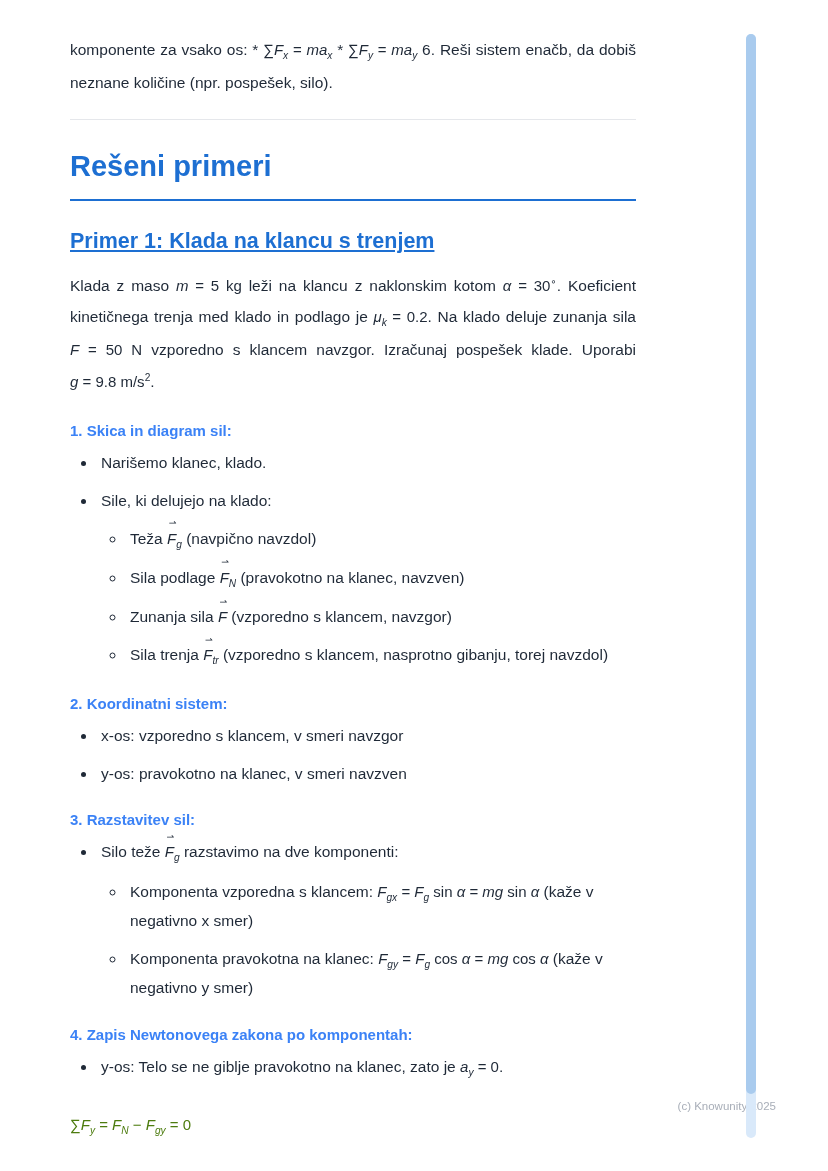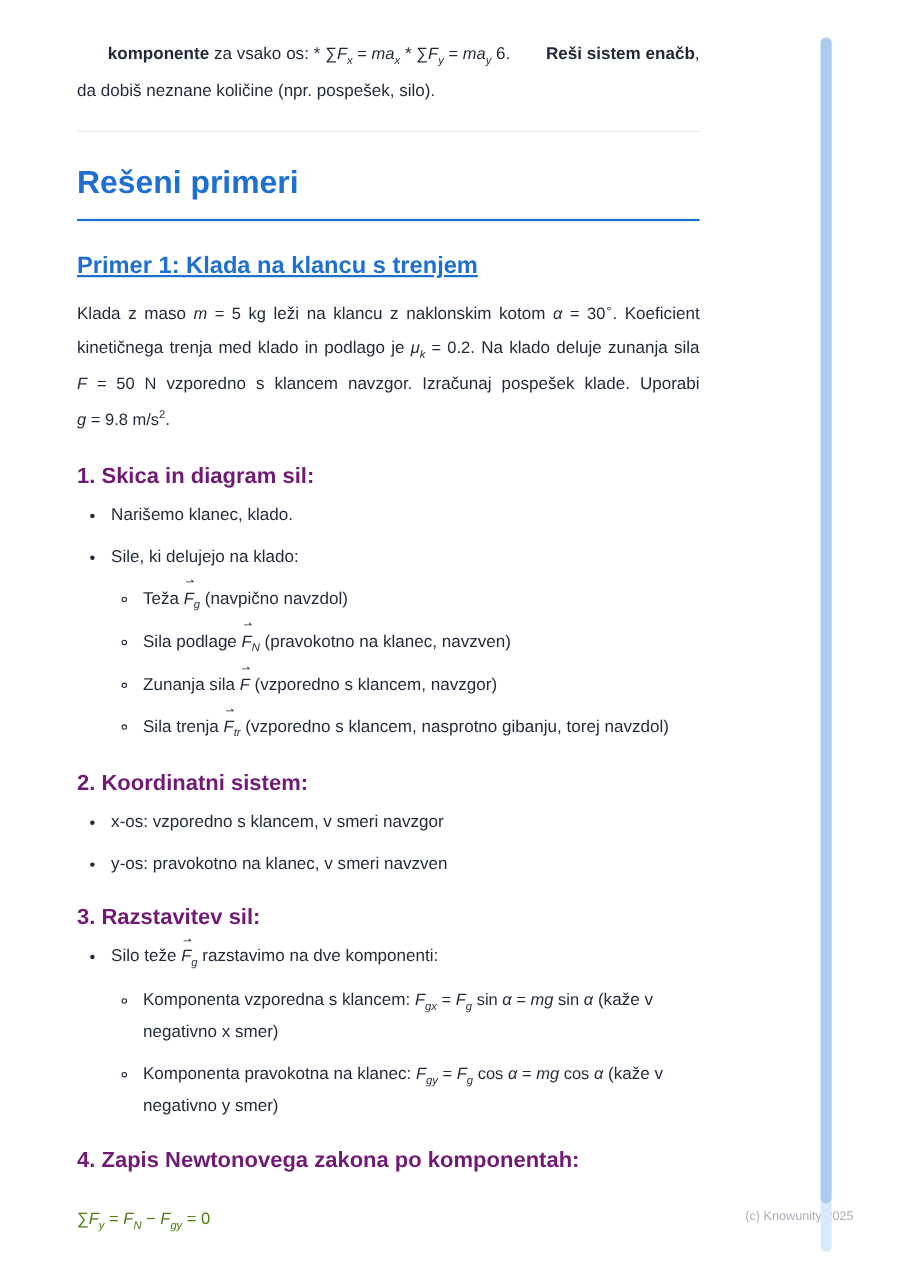--- a/index.html
+++ b/index.html
@@ -9,26 +9,26 @@
   }
   .content{position:absolute;left:70px;top:34px;width:566px;}
   .para{font-size:15.5px;line-height:2.05;margin:0 0 20px;}
   .justify{text-align:justify;}
   .divider{border:none;border-top:1px solid var(--divider,#e5e7eb);margin:0;}
   h1{
     color:var(--accent-blue,#1d6fd2);font-size:29px;font-weight:700;
     margin:30px 0 0;padding-bottom:16px;border-bottom:2px solid var(--accent-blue,#1d6fd2);
   }
   h2{color:var(--accent-blue,#1d6fd2);font-size:21.5px;font-weight:700;margin:28px 0 16px;text-decoration:underline;}
-  .step-title{font-weight:700;font-size:20px;margin:24px 0 10px;color:#701a75;}
+  .step-title{font-weight:700;font-size:15px;margin:24px 0 10px;color:#3b82f6;}
   ul.list{list-style:disc;margin:0 0 4px;padding-left:27px;}
   ul.list li{font-size:15.5px;line-height:1.8;margin:10px 0;padding-left:4px;}
   ul.sublist{list-style:circle;margin:8px 0 0;padding-left:25px;}
   ul.sublist li{margin:10px 0;}
-  strong{font-weight:700;margin-left:28px;}
+  strong{font-weight:400;}
   .math{font-family:Liberation Sans, sans-serif;font-size:15px;white-space:nowrap;}
   .math .mi{font-style:italic;}
   .math .mu{font-style:normal;}
   .math sub{font-size:0.68em;font-style:italic;}
   .math sup{font-size:0.68em;font-style:normal;}
   .vec{display:inline-block;position:relative;}
   .vec .vec-arrow{position:absolute;left:0.18em;top:-0.6em;font-size:0.62em;font-style:normal;line-height:1;}
   .vec .vec-base{font-style:italic;}
   .equation{text-align:left;font-size:16.5px;margin:32px 0 0;color:#4d7c0f;}
   .footer{
@@ -79,20 +79,23 @@
 
     <p class="step-title">3. Razstavitev sil:</p>
     <ul class="list">
         <li>Silo teže <span class="math"><span class="vec"><span class="vec-arrow">⇀</span><span class="vec-base">F</span></span><sub>g</sub></span> razstavimo na dve komponenti:<ul class="sublist">
             <li>Komponenta vzporedna s klancem: <span class="math"><span class="mi">F</span><sub>gx</sub><span class="mu"> = </span><span class="mi">F</span><sub>g</sub><span class="mu"> sin </span><span class="mi">α</span><span class="mu"> = </span><span class="mi">mg</span><span class="mu"> sin </span><span class="mi">α</span></span> (kaže v negativno x smer)</li>
             <li>Komponenta pravokotna na klanec: <span class="math"><span class="mi">F</span><sub>gy</sub><span class="mu"> = </span><span class="mi">F</span><sub>g</sub><span class="mu"> cos </span><span class="mi">α</span><span class="mu"> = </span><span class="mi">mg</span><span class="mu"> cos </span><span class="mi">α</span></span> (kaže v negativno y smer)</li>
           </ul></li>
       </ul>
 
     <p class="step-title">4. Zapis Newtonovega zakona po komponentah:</p>
+    <ul class="list">
+        <li><strong>y-os:</strong> Telo se ne giblje pravokotno na klanec, zato je <span class="math"><span class="mi">a</span><sub>y</sub><span class="mu"> = 0</span></span>.</li>
+      </ul>
 
     <div class="equation"><span class="math"><span class="mu">∑</span><span class="mi">F</span><sub>y</sub><span class="mu"> = </span><span class="mi">F</span><sub>N</sub><span class="mu"> − </span><span class="mi">F</span><sub>gy</sub><span class="mu"> = 0</span></span></div>
   </div>
 
   <div class="footer">(c) Knowunity 2025</div>
 
   <div class="sb-track">
     <div class="sb-thumb"></div>
   </div>
 </div>

